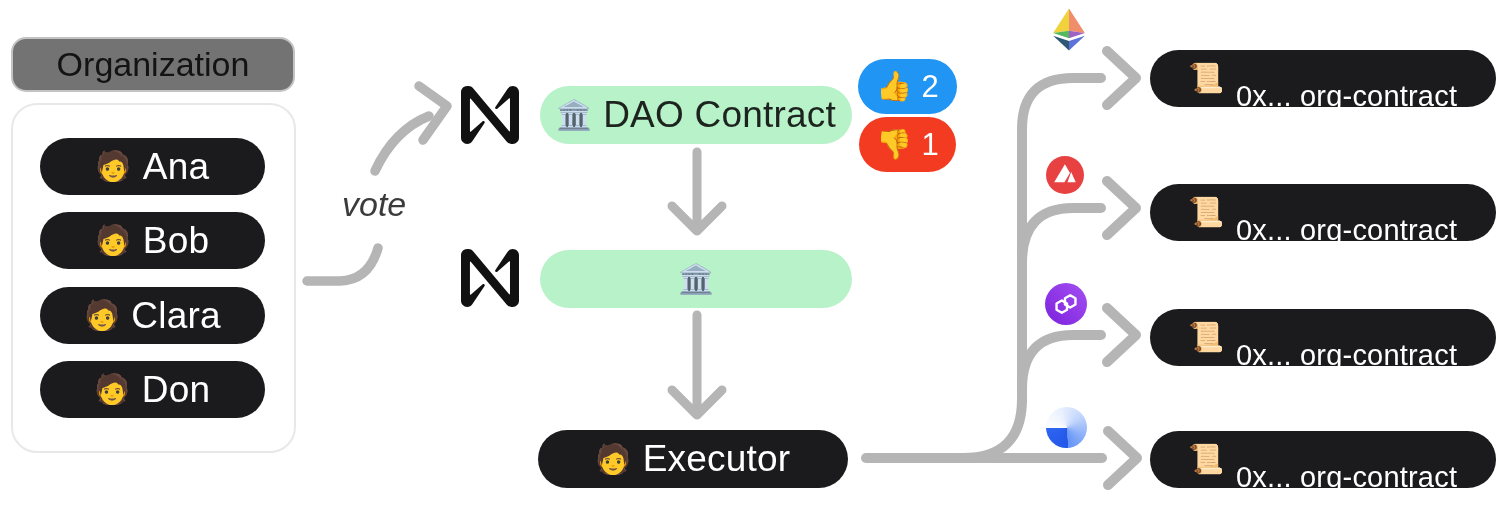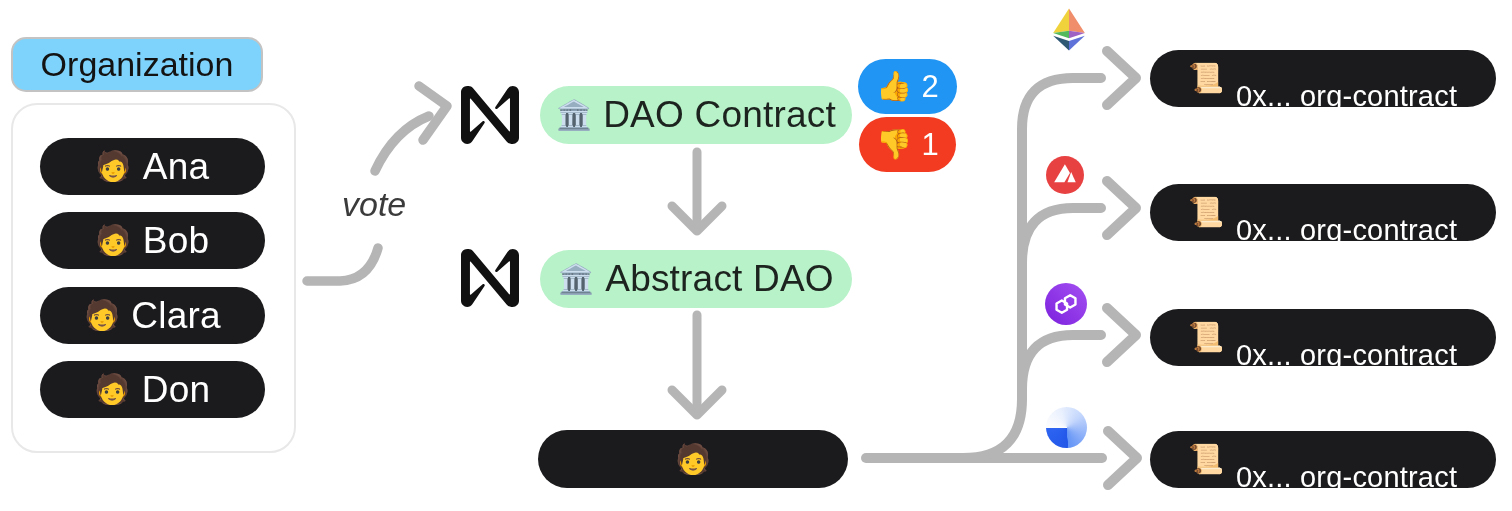--- a/index.html
+++ b/index.html
@@ -10,22 +10,22 @@
   .wires{position:absolute;left:0;top:0;pointer-events:none;}
   .pill{
     position:absolute;display:flex;align-items:center;justify-content:center;
     gap:11px;border-radius:29px;white-space:nowrap;
   }
   .dark{background:#1b1b1d;color:#ffffff;}
   .green{background:#b7f2c8;color:#1d241f;}
   .pill .txt{font-size:37px;font-weight:500;letter-spacing:.2px;}
   .pill .emo{font-size:29px;line-height:1;}
   .org-chip{
-    position:absolute;left:11px;top:37px;width:252px;height:55px;
-    background:#7dd3fc;border:2px solid #c3c3c3;border-radius:15px;
+    position:absolute;left:11px;top:37px;width:284px;height:55px;
+    background:#737373;border:2px solid #c3c3c3;border-radius:15px;
     display:flex;align-items:center;justify-content:center;
     font-size:34px;font-weight:500;color:#131313;box-sizing:border-box;
   }
   .members-box{
     position:absolute;left:11px;top:103px;width:285px;height:350px;
     border:2px solid #e8e8e8;border-radius:26px;background:#fff;box-sizing:border-box;
   }
   .member{left:40px;width:225px;height:57px;}
   .vote-label{
     position:absolute;left:342px;top:185px;font-size:34px;color:#3b3b3b;font-weight:400;font-style:italic;
@@ -108,34 +108,34 @@
         <path fill="#111111" d="M72.2,4.6L53.4,32.5c-1.3,1.9,1.2,4.2,3,2.6L74.9,19c0.5-0.4,1.2-0.1,1.2,0.6v50.3c0,0.7-0.9,1-1.3,0.5l-56-67C16.98,1.2,14.4,0,11.6,0h-2C4.3,0,0,4.3,0,9.6v70.8C0,85.7,4.3,90,9.6,90c3.3,0,6.4-1.7,8.2-4.6l18.8-27.9c1.3-1.9-1.2-4.2-3-2.6l-18.5,16c-0.5,0.4-1.2,0.1-1.2-0.6V20.1c0-0.7,0.9-1,1.3-0.5l56,67c1.8,2.2,4.5,3.4,7.3,3.4h2c5.3,0,9.6-4.3,9.6-9.6V9.6c0-5.3-4.3-9.6-9.6-9.6C77.2,0,74.1,1.7,72.2,4.6z"></path>
       </svg>
   </div>
 
   <div class="pill green" style="left:540px;top:86px;width:312px;height:58px">
     <span class="emo">🏛️</span>
     <span class="txt">DAO Contract</span>
   </div>
   <div class="pill green" style="left:540px;top:250px;width:312px;height:58px">
     <span class="emo">🏛️</span>
-    <span class="txt">Abstract DAO</span>
   </div>
 
   <div class="badge badge-up">
     <span class="emo">👍</span>
     <span>2</span>
   </div>
   <div class="badge badge-down">
     <span class="emo">👎</span>
     <span>1</span>
   </div>
 
   <div class="pill dark" style="left:538px;top:430px;width:310px;height:58px">
     <span class="emo">🧑</span>
+    <span class="txt">Executor</span>
   </div>
 
   <span class="chain-icon" style="left:1047px;top:2px">
     <svg width="44" height="55" viewBox="0 0 100 100">
       <polygon points="50,2 14,58 50,53" fill="#f0d23c"></polygon>
       <polygon points="50,2 86,58 50,53" fill="#f08d6a"></polygon>
       <polygon points="14,58 50,70 50,53" fill="#53b95c"></polygon>
       <polygon points="86,58 50,70 50,53" fill="#9d62c4"></polygon>
       <polygon points="14,64 50,98 50,76" fill="#2f5875"></polygon>
       <polygon points="86,64 50,98 50,76" fill="#5f72d9"></polygon>

